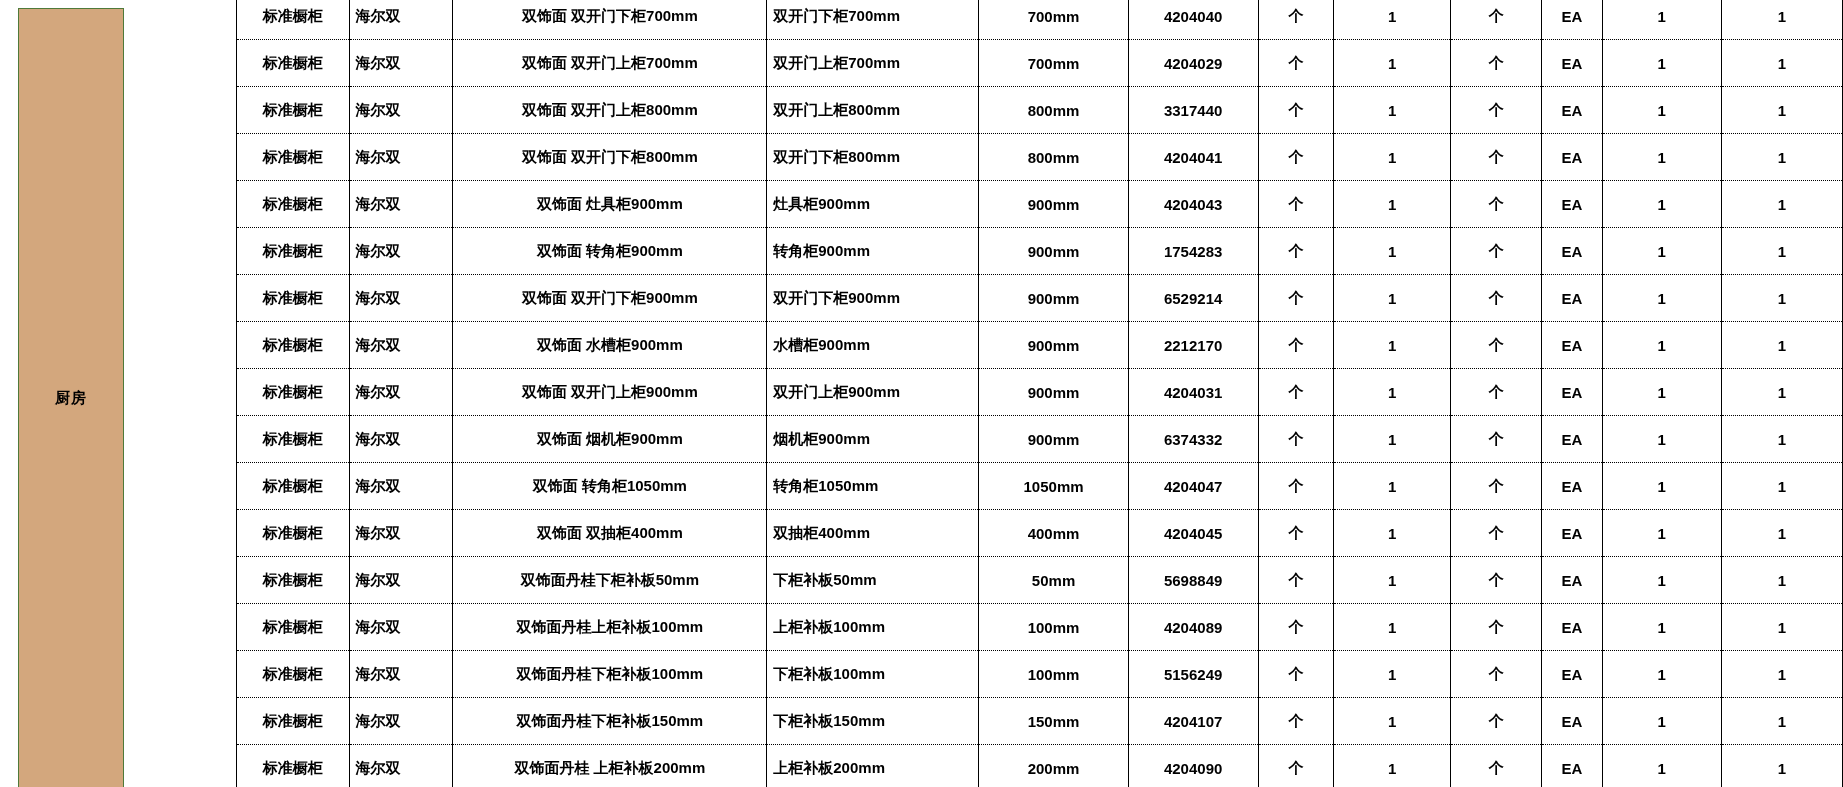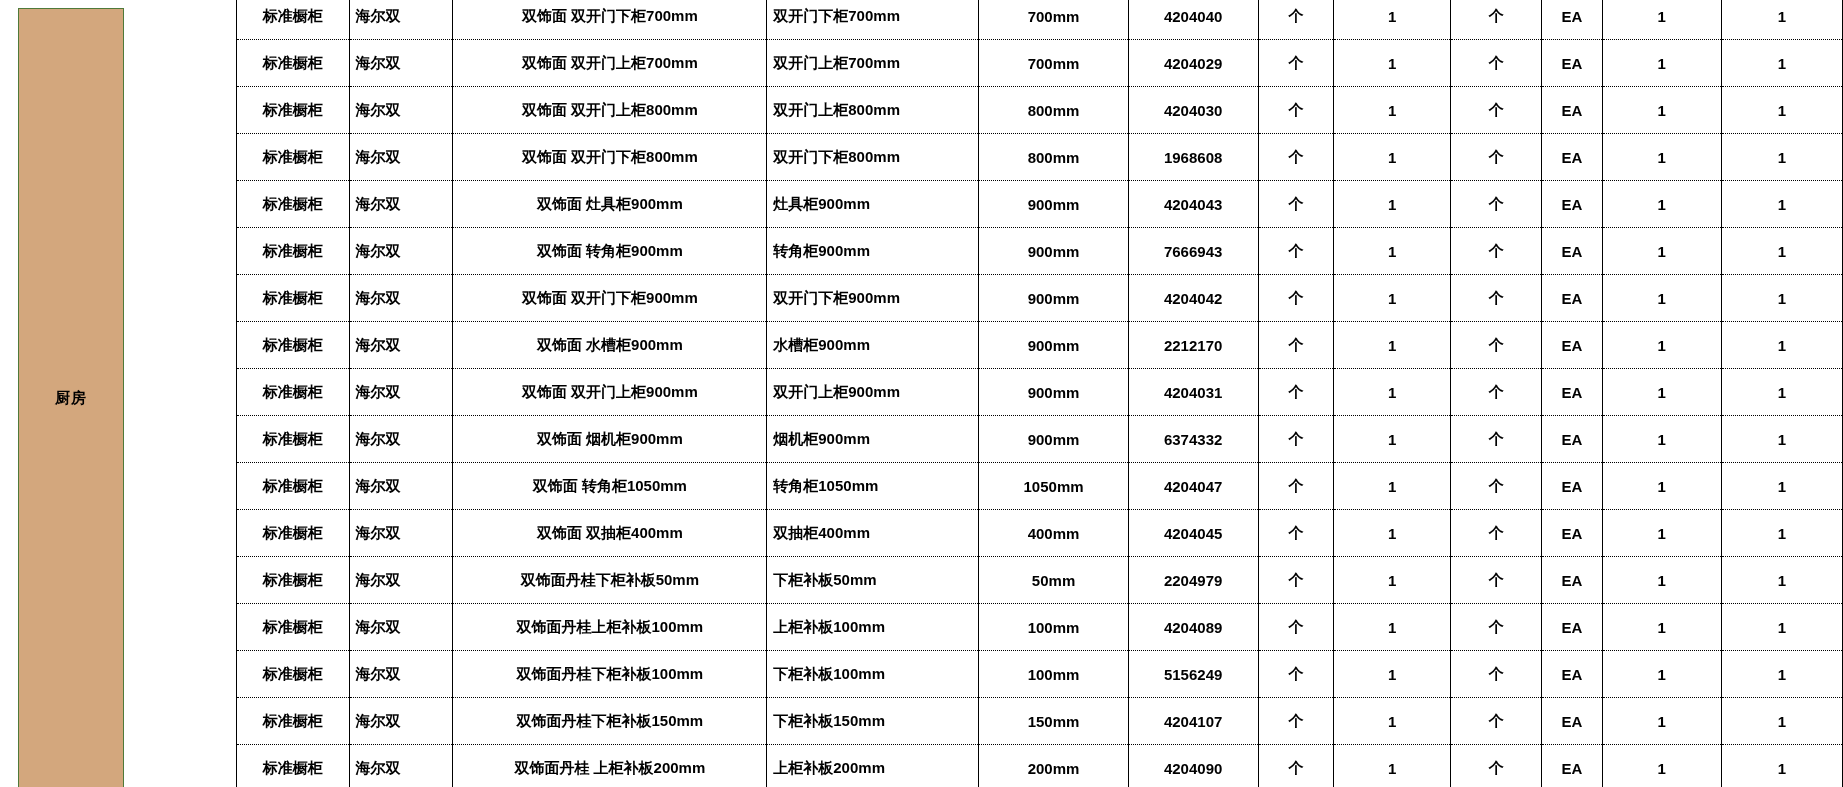--- a/index.html
+++ b/index.html
@@ -166,35 +166,35 @@
             <td class="c-ea">EA</td>
             <td class="c-qty2">1</td>
             <td class="c-qty3">1</td>
           </tr>
           <tr>
             <td class="c-cat">标准橱柜</td>
             <td class="c-brand">海尔双</td>
             <td class="c-name">双饰面 双开门上柜800mm</td>
             <td class="c-short">双开门上柜800mm</td>
             <td class="c-size">800mm</td>
-            <td class="c-code">4204030</td>
+            <td class="c-code">3317440</td>
             <td class="c-unit1">个</td>
             <td class="c-qty1">1</td>
             <td class="c-unit2">个</td>
             <td class="c-ea">EA</td>
             <td class="c-qty2">1</td>
             <td class="c-qty3">1</td>
           </tr>
           <tr>
             <td class="c-cat">标准橱柜</td>
             <td class="c-brand">海尔双</td>
             <td class="c-name">双饰面 双开门下柜800mm</td>
             <td class="c-short">双开门下柜800mm</td>
             <td class="c-size">800mm</td>
-            <td class="c-code">1968608</td>
+            <td class="c-code">4204041</td>
             <td class="c-unit1">个</td>
             <td class="c-qty1">1</td>
             <td class="c-unit2">个</td>
             <td class="c-ea">EA</td>
             <td class="c-qty2">1</td>
             <td class="c-qty3">1</td>
           </tr>
           <tr>
             <td class="c-cat">标准橱柜</td>
             <td class="c-brand">海尔双</td>
@@ -208,35 +208,35 @@
             <td class="c-ea">EA</td>
             <td class="c-qty2">1</td>
             <td class="c-qty3">1</td>
           </tr>
           <tr>
             <td class="c-cat">标准橱柜</td>
             <td class="c-brand">海尔双</td>
             <td class="c-name">双饰面 转角柜900mm</td>
             <td class="c-short">转角柜900mm</td>
             <td class="c-size">900mm</td>
-            <td class="c-code">7666943</td>
+            <td class="c-code">1754283</td>
             <td class="c-unit1">个</td>
             <td class="c-qty1">1</td>
             <td class="c-unit2">个</td>
             <td class="c-ea">EA</td>
             <td class="c-qty2">1</td>
             <td class="c-qty3">1</td>
           </tr>
           <tr>
             <td class="c-cat">标准橱柜</td>
             <td class="c-brand">海尔双</td>
             <td class="c-name">双饰面 双开门下柜900mm</td>
             <td class="c-short">双开门下柜900mm</td>
             <td class="c-size">900mm</td>
-            <td class="c-code">4204042</td>
+            <td class="c-code">6529214</td>
             <td class="c-unit1">个</td>
             <td class="c-qty1">1</td>
             <td class="c-unit2">个</td>
             <td class="c-ea">EA</td>
             <td class="c-qty2">1</td>
             <td class="c-qty3">1</td>
           </tr>
           <tr>
             <td class="c-cat">标准橱柜</td>
             <td class="c-brand">海尔双</td>
@@ -306,21 +306,21 @@
             <td class="c-ea">EA</td>
             <td class="c-qty2">1</td>
             <td class="c-qty3">1</td>
           </tr>
           <tr>
             <td class="c-cat">标准橱柜</td>
             <td class="c-brand">海尔双</td>
             <td class="c-name">双饰面丹桂下柜补板50mm</td>
             <td class="c-short">下柜补板50mm</td>
             <td class="c-size">50mm</td>
-            <td class="c-code">2204979</td>
+            <td class="c-code">5698849</td>
             <td class="c-unit1">个</td>
             <td class="c-qty1">1</td>
             <td class="c-unit2">个</td>
             <td class="c-ea">EA</td>
             <td class="c-qty2">1</td>
             <td class="c-qty3">1</td>
           </tr>
           <tr>
             <td class="c-cat">标准橱柜</td>
             <td class="c-brand">海尔双</td>

